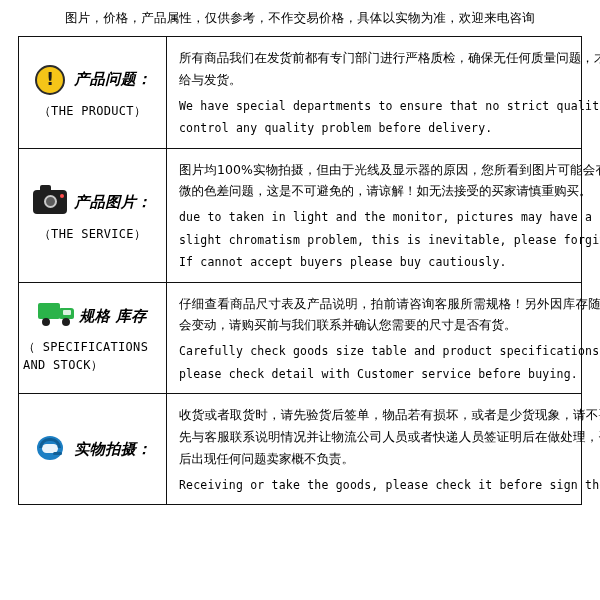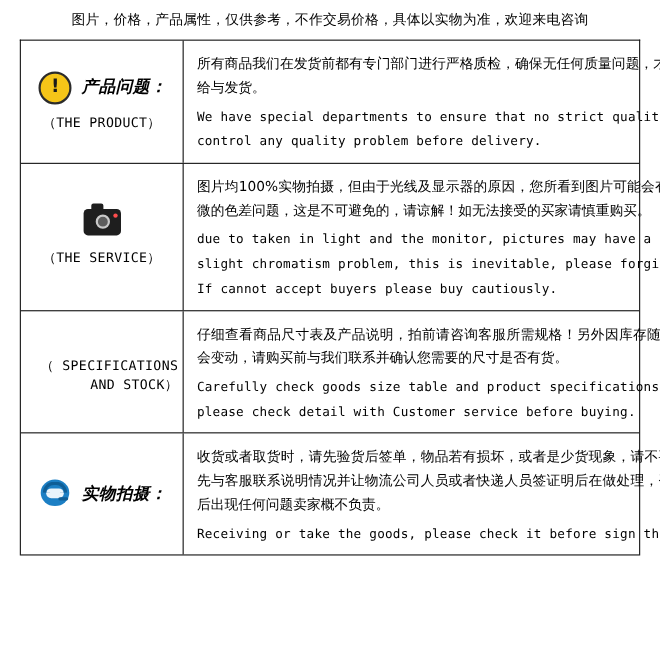--- a/index.html
+++ b/index.html
@@ -67,21 +67,21 @@
     font-size: 15px;
     font-weight: bold;
     font-family: "DejaVu Sans", sans-serif;
     letter-spacing: 0.5px;
     white-space: nowrap;
     font-style: italic;
   }
   .en-title {
     font-size: 12px;
     font-family: "DejaVu Sans Mono", monospace;
-    text-align: right;
+    text-align: left;
     margin-top: 7px;
     line-height: 1.5;
     letter-spacing: 0.3px;
   }
   .cn-text {
     font-size: 12.5px;
     line-height: 1.75;
     font-family: "DejaVu Sans", sans-serif;
     text-align: justify;
   }
@@ -259,35 +259,48 @@
     </div>
 
     <div class="row">
       <div class="cell-left">
         <div class="icon-title-line">
           <div class="icon">
             <div class="icon-camera">
                 <span class="flash"></span>
               </div>
           </div>
+          <div class="cn-title">产品图片：</div>
         </div>
         <div class="en-title">（THE SERVICE）</div>
       </div>
       <div class="cell-right">
         <div class="cn-text">图片均100%实物拍摄，但由于光线及显示器的原因，您所看到图片可能会有轻微的色差问题，这是不可避免的，请谅解！如无法接受的买家请慎重购买。</div>
         <div class="en-text">
           <span class="ln">due to taken in light and the monitor, pictures may have a</span>
           <span class="ln">slight chromatism problem, this is inevitable, please forgive!</span>
           <span class="ln">If cannot accept buyers please buy cautiously.</span>
         </div>
       </div>
     </div>
 
     <div class="row">
       <div class="cell-left">
+        <div class="icon-title-line">
+          <div class="icon">
+            <div class="icon-truck">
+              <span class="box"></span>
+                <span class="cab"></span>
+                <span class="win"></span>
+              <span class="w1"></span>
+                <span class="w2"></span>
+            </div>
+          </div>
+          <div class="cn-title">规格 库存</div>
+        </div>
         <div class="en-title">（ SPECIFICATIONS
 AND STOCK）</div>
       </div>
       <div class="cell-right">
         <div class="cn-text">仔细查看商品尺寸表及产品说明，拍前请咨询客服所需规格！另外因库存随时会变动，请购买前与我们联系并确认您需要的尺寸是否有货。</div>
         <div class="en-text">
           <span class="ln">Carefully check goods size table and product specifications .</span>
           <span class="ln">please check detail with Customer service before buying.</span>
         </div>
       </div>

